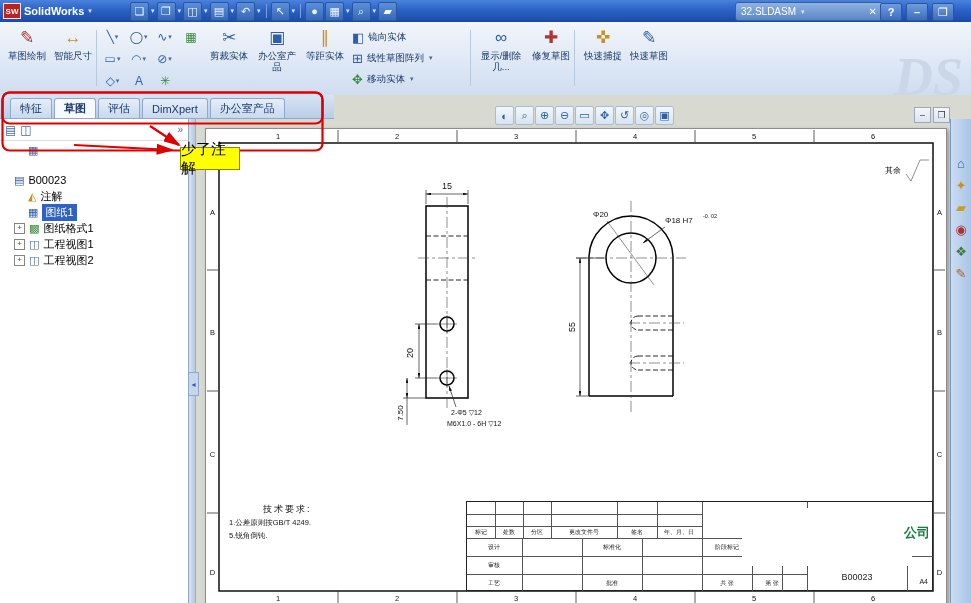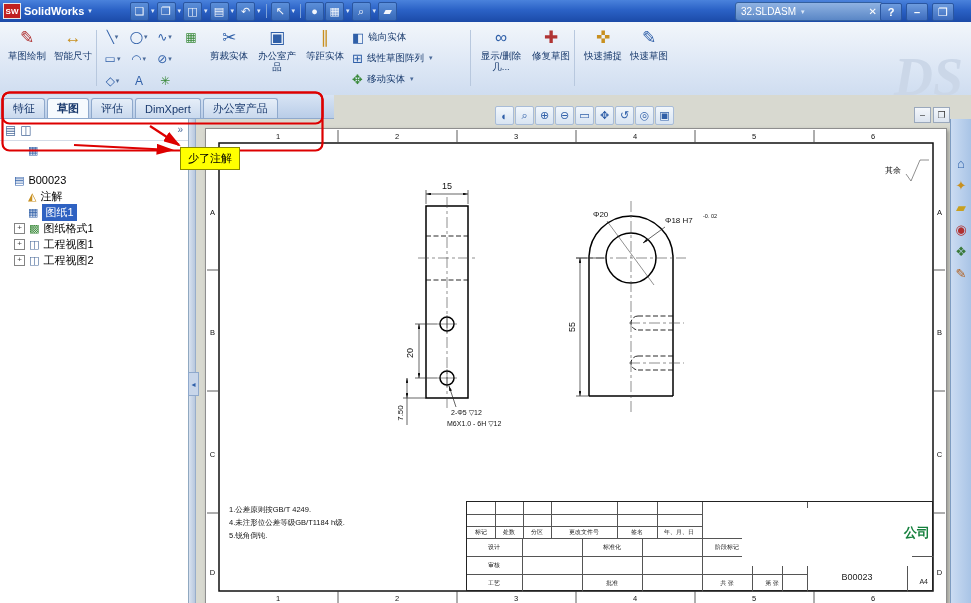--- a/index.html
+++ b/index.html
@@ -33,21 +33,21 @@
   .c-red{color:#B03434}.c-blue{color:#2F5FA8}.c-green{color:#3A8A3A}.c-gold{color:#C89020}
   .rsep{position:absolute;top:8px;height:56px;width:1px;background:#B8C8DE;}
   .smbtn{position:absolute;width:26px;height:19px;display:flex;align-items:center;justify-content:center;color:#2F5FA8;font-size:12px;}
   .stack{position:absolute;height:18px;display:flex;align-items:center;gap:4px;font-size:9.5px;color:#16386B;}
   .sicon{font-size:13px;}
   .watermark{position:absolute;right:8px;top:24px;font-size:54px;font-style:italic;font-weight:bold;
     color:#CBD7E8;font-family:"Liberation Serif","DejaVu Serif",serif;}
   
   .tabrow{position:absolute;left:0;top:95px;width:334px;height:24px;
     background:linear-gradient(180deg,#D8E4F4,#B9CDE8);border-bottom:1px solid #8FA9CC;
-    display:flex;align-items:flex-end;padding-left:3px;gap:2px;box-sizing:border-box;}
+    display:flex;align-items:flex-end;padding-left:10px;gap:2px;box-sizing:border-box;}
   .graypatch{position:absolute;left:334px;top:95px;width:637px;height:24px;background:#D8D9D0;}
   .tab{height:19px;padding:0 9px;font-size:11px;color:#1A3A6E;display:flex;align-items:center;
     border:1px solid #8FA9CC;border-bottom:none;border-radius:3px 3px 0 0;
     background:linear-gradient(180deg,#E6EEF8,#C9D9EE);}
   .tab.active{background:#F6FAFE;font-weight:bold;}
   
   .panel{position:absolute;left:0;top:119px;width:189px;height:484px;background:#fff;border-right:1px solid #90A8C0;box-sizing:border-box;}
   .phead{height:21px;border-bottom:1px solid #D4DCE8;display:flex;align-items:center;padding:0 5px;gap:4px;color:#4A6A9A;}
   .pi{font-size:12px;}
   .chev{margin-left:auto;font-size:10px;color:#4A6A9A;}
@@ -88,21 +88,21 @@
   .tl{position:absolute;background:#555;height:1px;}
   .tlv{position:absolute;background:#555;width:1px;}
   .tlabel{position:absolute;transform:translate(-50%,-50%);white-space:nowrap;}
   .redact{position:absolute;left:275px;top:6px;width:170px;height:58px;background:#fff;z-index:2;}
   .company{position:absolute;right:2px;top:22px;font-size:13px;font-weight:bold;color:#15803d;z-index:3;}
   .partno{position:absolute;left:340px;top:70px;width:100px;text-align:center;font-size:9px;z-index:3;}
   .a4{position:absolute;right:4px;top:76px;font-size:7px;z-index:3;}
   
   .redsvg{position:absolute;left:0;top:88px;z-index:40;pointer-events:none;}
   .note{position:absolute;left:180px;top:147px;width:58px;height:21px;background:#FFFF00;border:1px solid #8A8A00;
-    z-index:45;display:flex;align-items:center;justify-content:center;font-size:11px;color:#000;}
+    z-index:45;display:flex;align-items:center;justify-content:center;font-size:15px;color:#000;}
   
   .frame{fill:none;stroke:#111;stroke-width:1.5;}
   .ol{stroke:#000;stroke-width:1.5;fill:none;}
   .thin{stroke:#333;stroke-width:.55;fill:none;}
   .dim{stroke:#222;stroke-width:.7;fill:none;}
   .cl{stroke:#444;stroke-width:.6;stroke-dasharray:11 3 3 3;fill:none;}
   .hid{stroke:#111;stroke-width:.9;stroke-dasharray:5 2.5;fill:none;}
   .tick{stroke:#333;stroke-width:.8;}
   text{fill:#111;}
   .zl{font-size:7.5px;text-anchor:middle;}
@@ -432,22 +432,22 @@
 
           <line class="dim" x1="398" y1="129" x2="370" y2="129"></line>
             <line class="dim" x1="383" y1="267" x2="370" y2="267"></line>
           <line class="dim" x1="374" y1="129" x2="374" y2="267" marker-start="url(#ar)" marker-end="url(#ar)"></line>
           <text class="dt" x="369" y="198" transform="rotate(-90 369 198)">55</text>
         </g>
       </svg>
 
       
       <div class="tech">
+        <div class="ttitle">技术要求:</div>
         <div class="tline">1.公差原则按GB/T 4249.</div>
-        <div class="tline">4.未注形位公差等级GB/T1184 h级.</div>
         <div class="tline">5.锐角倒钝.</div>
       </div>
 
       
       <div class="tblock">
         <div class="tl" style="left:0;width:235px;top:12px;"></div>
         <div class="tl" style="left:0;width:235px;top:24px;"></div>
         <div class="tl" style="left:0;width:340px;top:36px;"></div>
         <div class="tl" style="left:0;width:467px;top:54px;"></div>
         <div class="tl" style="left:0;width:340px;top:72px;"></div>

